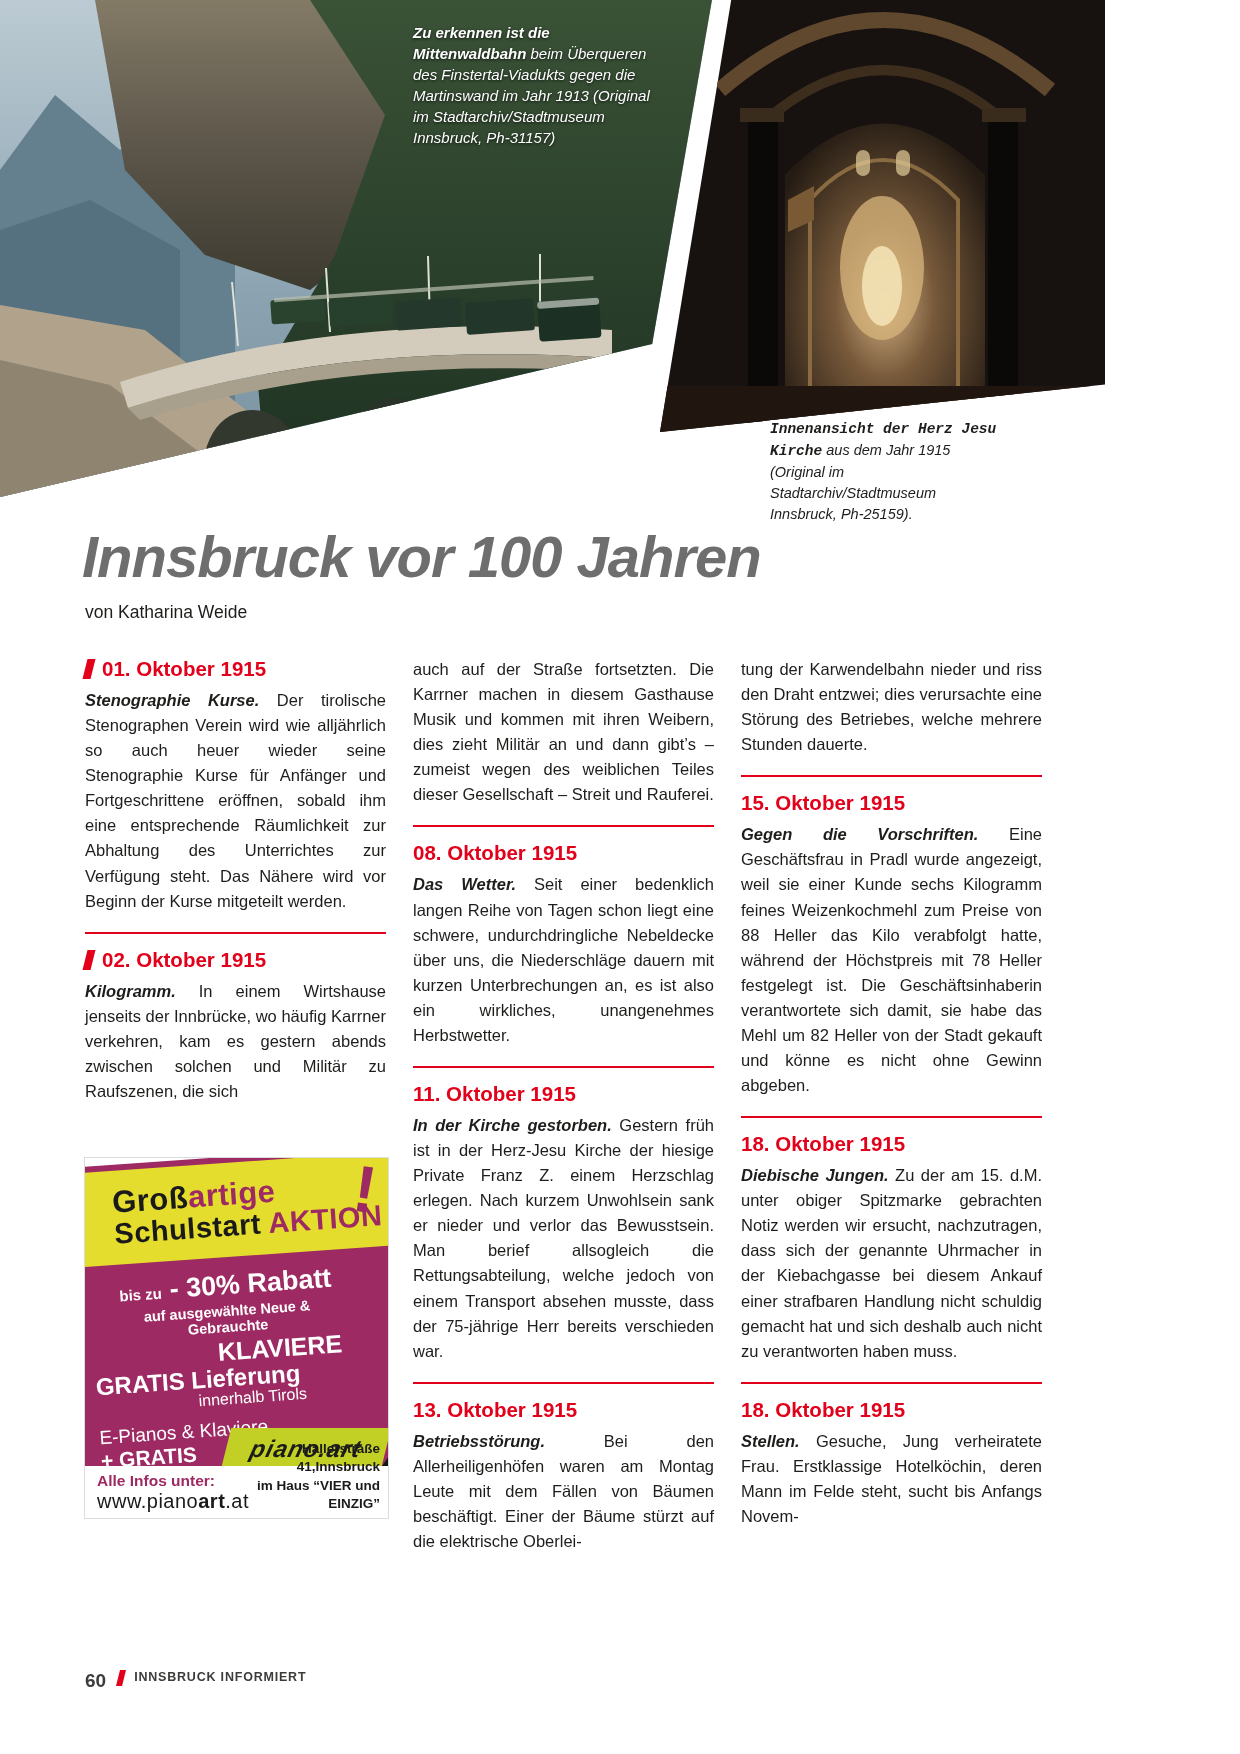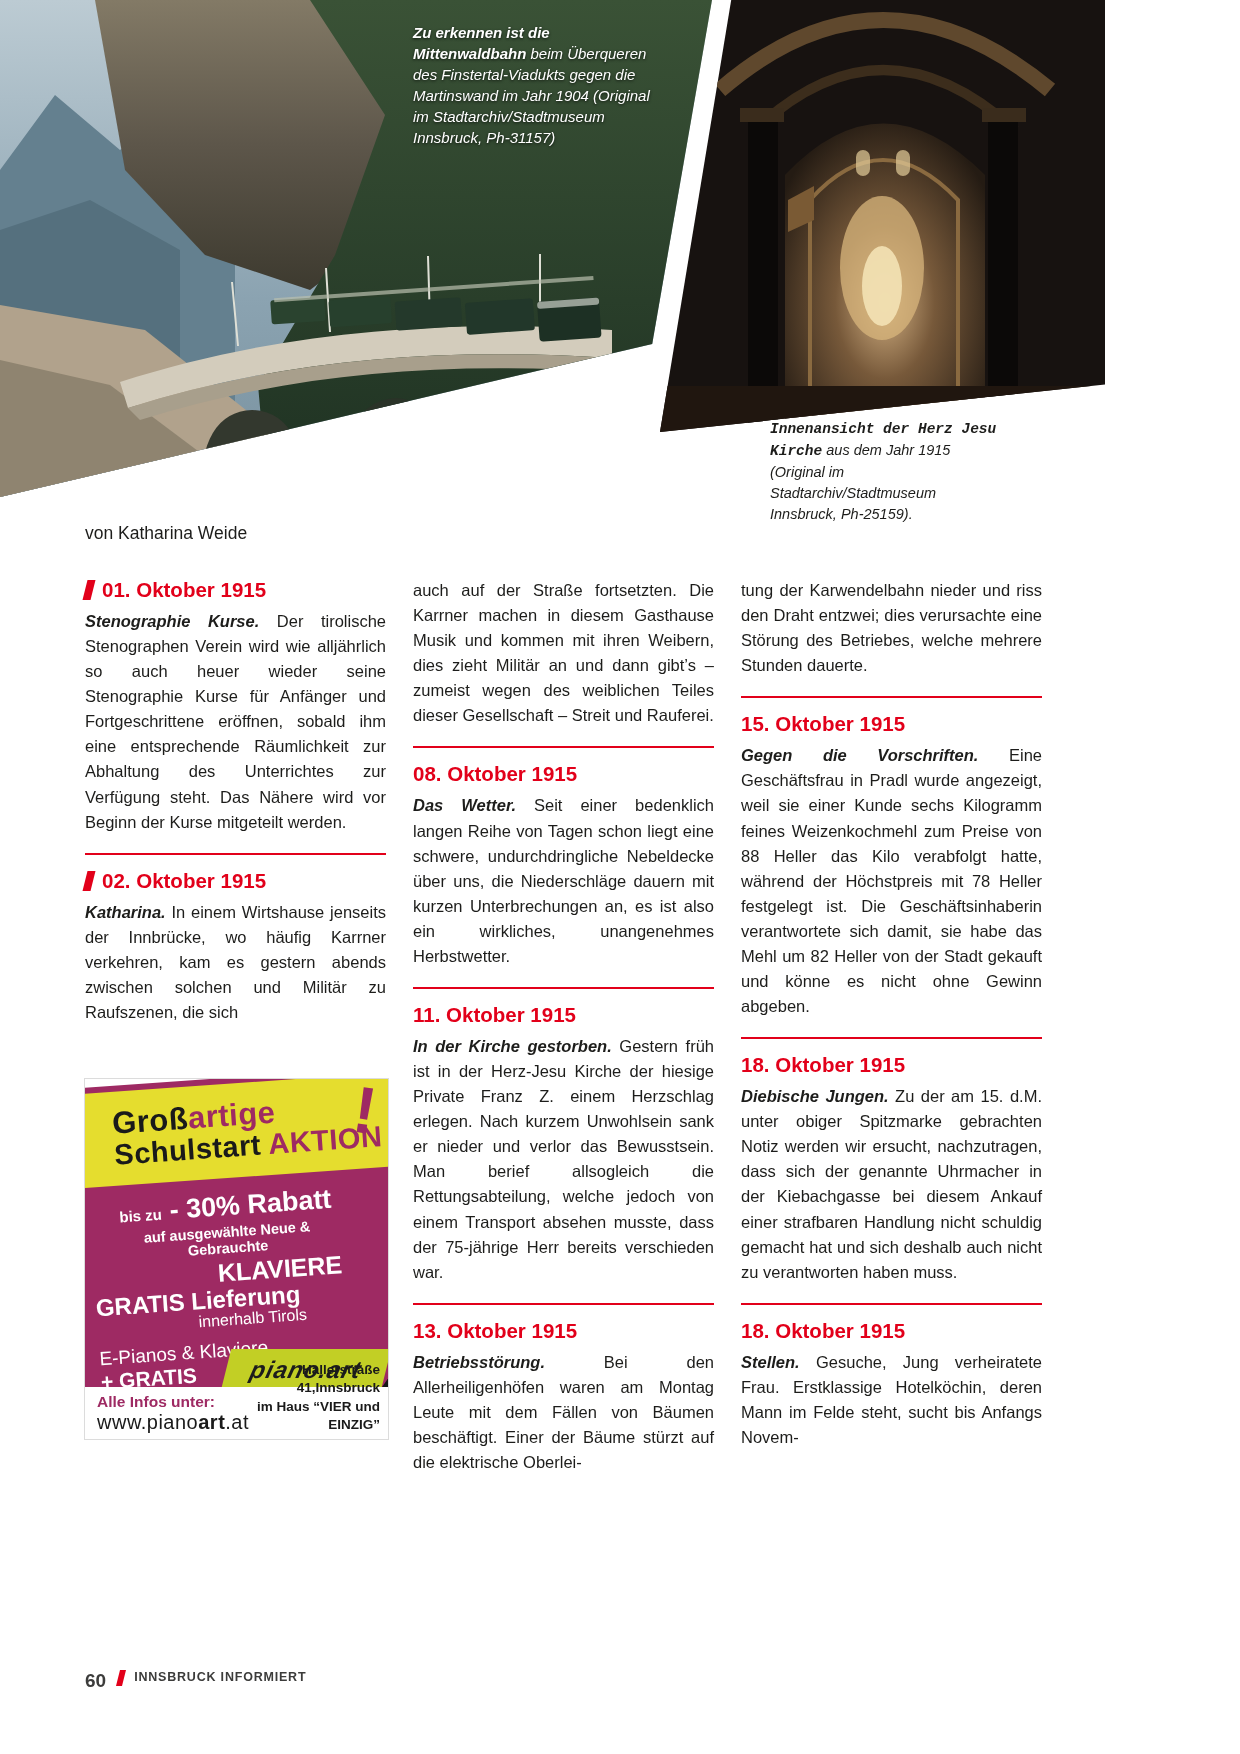--- a/index.html
+++ b/index.html
@@ -166,46 +166,47 @@
       <ellipse cx="222" cy="268" rx="42" ry="72" fill="#d8b67c" opacity="0.75"></ellipse>
       <ellipse cx="222" cy="286" rx="20" ry="40" fill="#f3e2b5" opacity="0.9"></ellipse>
       <rect x="196" y="150" width="14" height="26" rx="7" fill="#e4cd9a" opacity="0.7"></rect>
       <rect x="236" y="150" width="14" height="26" rx="7" fill="#e4cd9a" opacity="0.7"></rect>
       <path d="M128,200 l26,-14 l0,34 l-26,12 Z" fill="#7a5a34"></path>
       <rect x="0" y="386" width="445" height="46" fill="#20160f"></rect>
     </svg>
   </div>
 
   <div class="caption-train">
-    <span class="cap-bold">Zu erkennen ist die Mittenwaldbahn</span><span> beim Überqueren des Finstertal-Viadukts gegen die Martinswand im Jahr 1904 (Original im Stadtarchiv/Stadtmuseum Innsbruck, Ph-31157)</span>
+    <span class="cap-bold">Zu erkennen ist die Mittenwaldbahn</span><span> beim Überqueren des Finstertal-Viadukts gegen die Martinswand im Jahr 1913 (Original im Stadtarchiv/Stadtmuseum Innsbruck, Ph-31157)</span>
   </div>
 
   <div class="caption-church">
     <span class="cap-bold">Innenansicht der Herz Jesu Kirche</span><span> aus dem Jahr 1915 (Original im Stadtarchiv/Stadtmuseum Innsbruck, Ph-25159).</span>
   </div>
 </div>
 
 <div class="header">
+  <div class="page-title">Innsbruck vor 100 Jahren</div>
   <div class="byline">von Katharina Weide</div>
 </div>
 
 <div class="columns">
 
   <div class="col">
     <h3 class="date-head">
         <span class="red-slash"></span>
         <span>01. Oktober 1915</span>
       </h3>
     <p class="body-p"><span class="lead">Stenographie Kurse.</span><span> Der tirolische Stenographen Verein wird wie alljährlich so auch heuer wieder seine Stenographie Kurse für Anfänger und Fortgeschrittene eröffnen, sobald ihm eine entsprechende Räumlichkeit zur Abhaltung des Unterrichtes zur Verfügung steht. Das Nähere wird vor Beginn der Kurse mitgeteilt werden.</span></p>
     <hr class="rule">
     <h3 class="date-head">
         <span class="red-slash"></span>
         <span>02. Oktober 1915</span>
       </h3>
-    <p class="body-p"><span class="lead">Katharina.</span><span> In einem Wirtshause jenseits der Innbrücke, wo häufig Karrner verkehren, kam es gestern abends zwischen solchen und Militär zu Raufszenen, die sich</span></p>
+    <p class="body-p"><span class="lead">Kilogramm.</span><span> In einem Wirtshause jenseits der Innbrücke, wo häufig Karrner verkehren, kam es gestern abends zwischen solchen und Militär zu Raufszenen, die sich</span></p>
 
     <div class="ad">
       <div class="ad-photo"></div>
       <div class="ad-keys"></div>
       <div class="ad-blob"></div>
       <div class="ad-band">
         <div class="band-l1"><span>Groß</span><span class="mag">artige</span></div>
         <div class="band-l2"><span>Schulstart </span><span class="mag">AKTION</span></div>
       </div>
       <div class="ad-bang">!</div>

